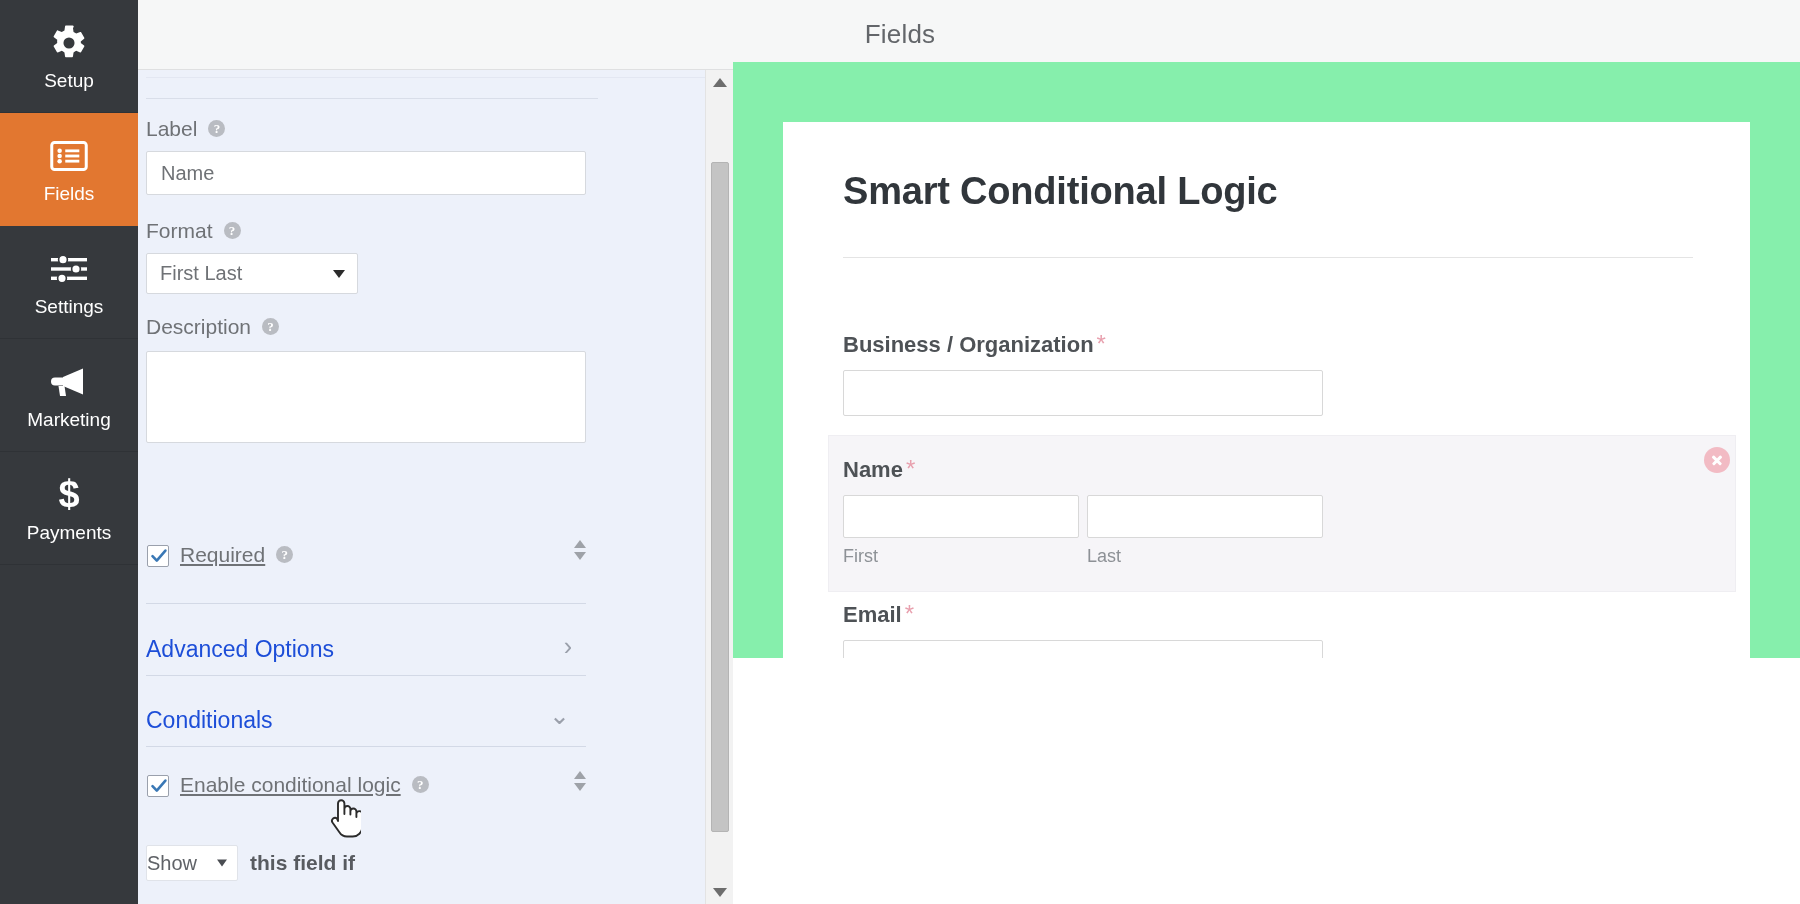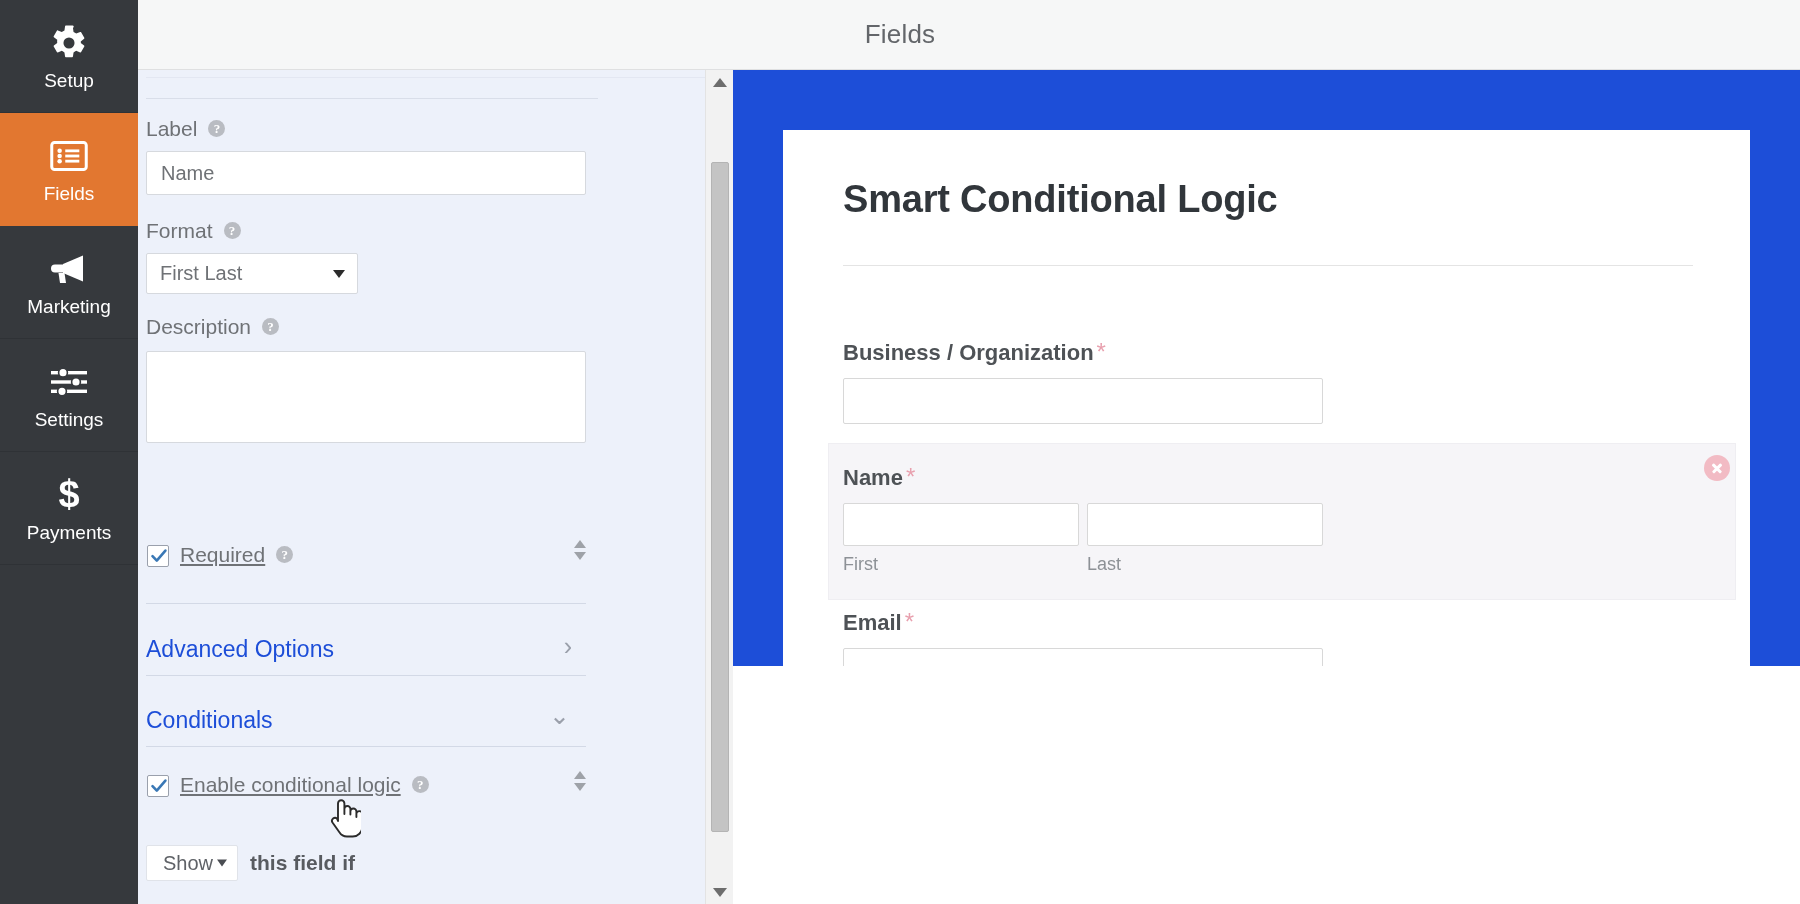--- a/index.html
+++ b/index.html
@@ -190,21 +190,21 @@
   }
 
   .minisel {
     position: absolute;
     background: #ffffff;
     border: 1px solid #e0e3e9;
     border-radius: 2px;
     font-size: 20px;
     color: #5f6267;
     display: flex; align-items: center;
-    padding-left: 16px;
+    padding-left: 0;
     cursor: pointer;
     user-select: none;
   }
   .minisel .caret2 {
     position: absolute; right: 10px; top: 50%;
     transform: translateY(-50%);
     width:0;height:0;
     border-left: 5px solid transparent;
     border-right: 5px solid transparent;
     border-top: 7px solid #4a4d52;
@@ -236,23 +236,23 @@
     position: absolute; left: 5px; top: 92px;
     width: 18px; height: 670px;
     background: #c4c4c4;
     border-radius: 2px;
     border: 1px solid #b4b4b4;
     cursor: pointer;
   }
 
   
   .preview-pane {
-    position: absolute; left: 733px; top: 70px;
+    position: absolute; left: 733px; top: 62px;
     width: 1067px; height: 596px;
-    background: #1d4ed8;
+    background: #86efac;
     overflow: hidden;
   }
   .form-card {
     position: absolute; left: 50px; top: 60px;
     width: 967px; height: 790px;
     background: #ffffff;
   }
   .form-title {
     position: absolute; left: 60px; top: 48px;
     font-size: 38px;
@@ -349,45 +349,45 @@
           <rect x="16" y="9" width="15" height="3" fill="#ffffff"></rect>
           <rect x="16" y="14.5" width="15" height="3" fill="#ffffff"></rect>
           <rect x="16" y="20" width="15" height="3" fill="#ffffff"></rect>
         </svg>
       </div>
       <div class="side-label">Fields</div>
     </div>
 
     <div class="side-item">
       <div class="side-ico">
-        <svg width="40" height="34" viewBox="0 0 40 34" fill="#ffffff">
-          <path d="M34 3.5 L14 12 L14 21 L34 29.5 Z"></path>
-          <path d="M6 12.5 h9 v8 h-9 a4 4 0 0 1 0 -8 z"></path>
-          <path d="M9.5 21 h6 l1.5 10 h-6 z"></path>
-        </svg>
-      </div>
-      <div class="side-label">Marketing</div>
-    </div>
-
-    <div class="side-item">
-      <div class="side-ico">
         <svg width="40" height="32" viewBox="0 0 40 32">
           <rect x="2" y="5" width="36" height="3.4" fill="#ffffff"></rect>
           <rect x="2" y="14.3" width="36" height="3.4" fill="#ffffff"></rect>
           <rect x="2" y="23.6" width="36" height="3.4" fill="#ffffff"></rect>
           <circle cx="14" cy="6.7" r="4.4" fill="#ffffff" stroke="#36393d" stroke-width="1.6"></circle>
           <circle cx="27" cy="16" r="4.4" fill="#ffffff" stroke="#36393d" stroke-width="1.6"></circle>
           <circle cx="13" cy="25.3" r="4.4" fill="#ffffff" stroke="#36393d" stroke-width="1.6"></circle>
         </svg>
       </div>
       <div class="side-label">Settings</div>
     </div>
 
     <div class="side-item">
       <div class="side-ico">
+        <svg width="40" height="34" viewBox="0 0 40 34" fill="#ffffff">
+          <path d="M34 3.5 L14 12 L14 21 L34 29.5 Z"></path>
+          <path d="M6 12.5 h9 v8 h-9 a4 4 0 0 1 0 -8 z"></path>
+          <path d="M9.5 21 h6 l1.5 10 h-6 z"></path>
+        </svg>
+      </div>
+      <div class="side-label">Marketing</div>
+    </div>
+
+    <div class="side-item">
+      <div class="side-ico">
         <svg width="26" height="40" viewBox="0 0 26 40">
           <text x="13" y="32" font-family="Liberation Sans, sans-serif" font-size="38" font-weight="bold" fill="#ffffff" text-anchor="middle">$</text>
         </svg>
       </div>
       <div class="side-label">Payments</div>
     </div>
   </div>
 
   <div class="options-panel">
     <div class="opt-inner">

